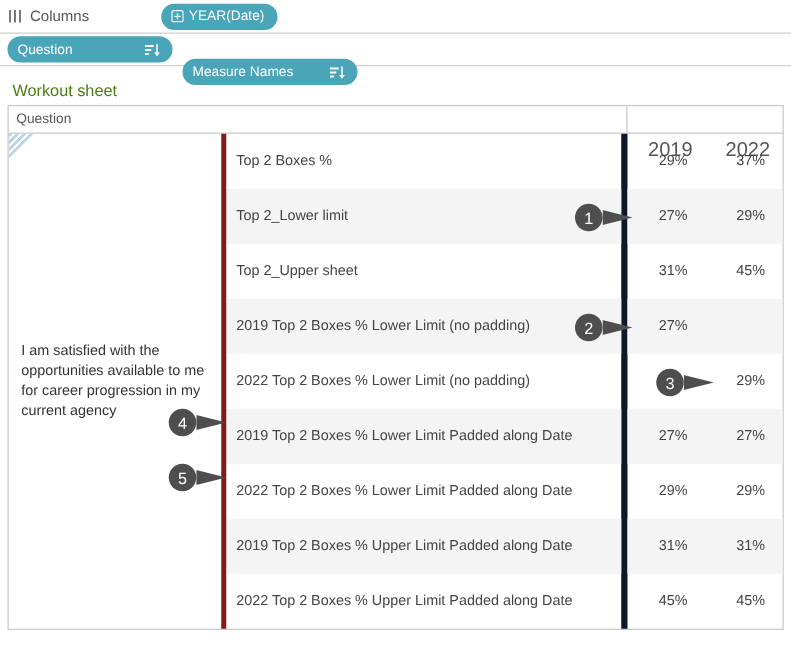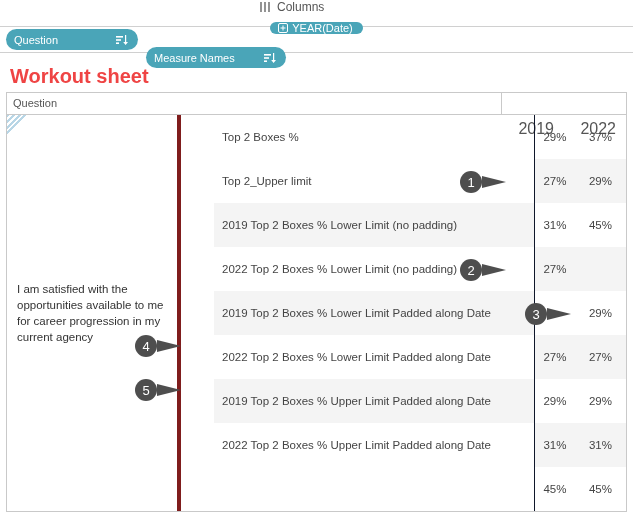--- a/index.html
+++ b/index.html
@@ -16,21 +16,21 @@
     border-bottom: 1px solid #d0d0d0;
   }
   .shelf-row {
     display: flex;
     align-items: center;
     height: 26px;
     border-top: 1px solid #d0d0d0;
     padding: 0 6px;
     gap: 8px;
   }
-  .shelf-row:first-child { border-top: none; flex-direction: column; }
+  .shelf-row:first-child { border-top: none; }
   .shelf-label {
     display: flex;
     align-items: center;
     gap: 6px;
     width: 115px;
     font-size: 12px;
     color: #555;
   }
   .shelf-label svg { flex-shrink: 0; }
   .pill {
@@ -44,23 +44,23 @@
     font-size: 11px;
     gap: 4px;
     white-space: nowrap;
   }
   .pill svg { flex-shrink: 0; }
   .pill-sort { margin-left: 6px; display:inline-flex; }
   .sheet-wrap {
     padding: 6px 6px 0 6px;
   }
   .sheet-title {
-    font-size: 20px;
-    font-weight: 700;
-    color: #ef4444;
+    font-size: 13px;
+    font-weight: 400;
+    color: #4d7c0f;
     padding: 6px 4px 4px 4px;
   }
   .sheet {
     border: 1px solid #c9c9c9;
     position: relative;
   }
   .header-row {
     display: flex;
     border-bottom: 1px solid #c9c9c9;
     height: 22px;
@@ -98,22 +98,21 @@
   }
   .tri-corner {
     position: absolute;
     top: 0; left: 0;
     width: 20px; height: 20px;
     background: repeating-linear-gradient(135deg, #b8d6e6 0 2px, #fff 2px 4px);
     clip-path: polygon(0 0, 100% 0, 0 100%);
   }
   .measures-col {
     width: 321px;
-    border-right: 1px solid #0f172a;
-    margin-left: 33px;
+    border-right: 5px solid #0f172a;
   }
   .vals-col {
     flex: 1;
     display: flex;
   }
   .val-sub {
     flex: 1;
     text-align: center;
   }
   .mrow {
@@ -228,22 +227,25 @@
 
       <div class="row-header">
         <div class="tri-corner"></div>
         <span>I am satisfied with the opportunities available to me for career progression in my current agency</span>
       </div>
 
       <div class="measures-col">
         <div class="mrow">
             <span>Top 2 Boxes %</span>
           </div>
-        <div class="mrow">
-            <span>Top 2_Upper limit</span>
+        <div class="mrow stripe">
+            <span>Top 2_Lower limit</span>
+          </div>
+        <div class="mrow">
+            <span>Top 2_Upper sheet</span>
           </div>
         <div class="mrow stripe">
             <span>2019 Top 2 Boxes %  Lower Limit (no padding)</span>
           </div>
         <div class="mrow">
             <span>2022 Top 2 Boxes %  Lower Limit (no padding)</span>
           </div>
         <div class="mrow stripe">
             <span>2019 Top 2 Boxes %  Lower Limit Padded along Date</span>
           </div>

